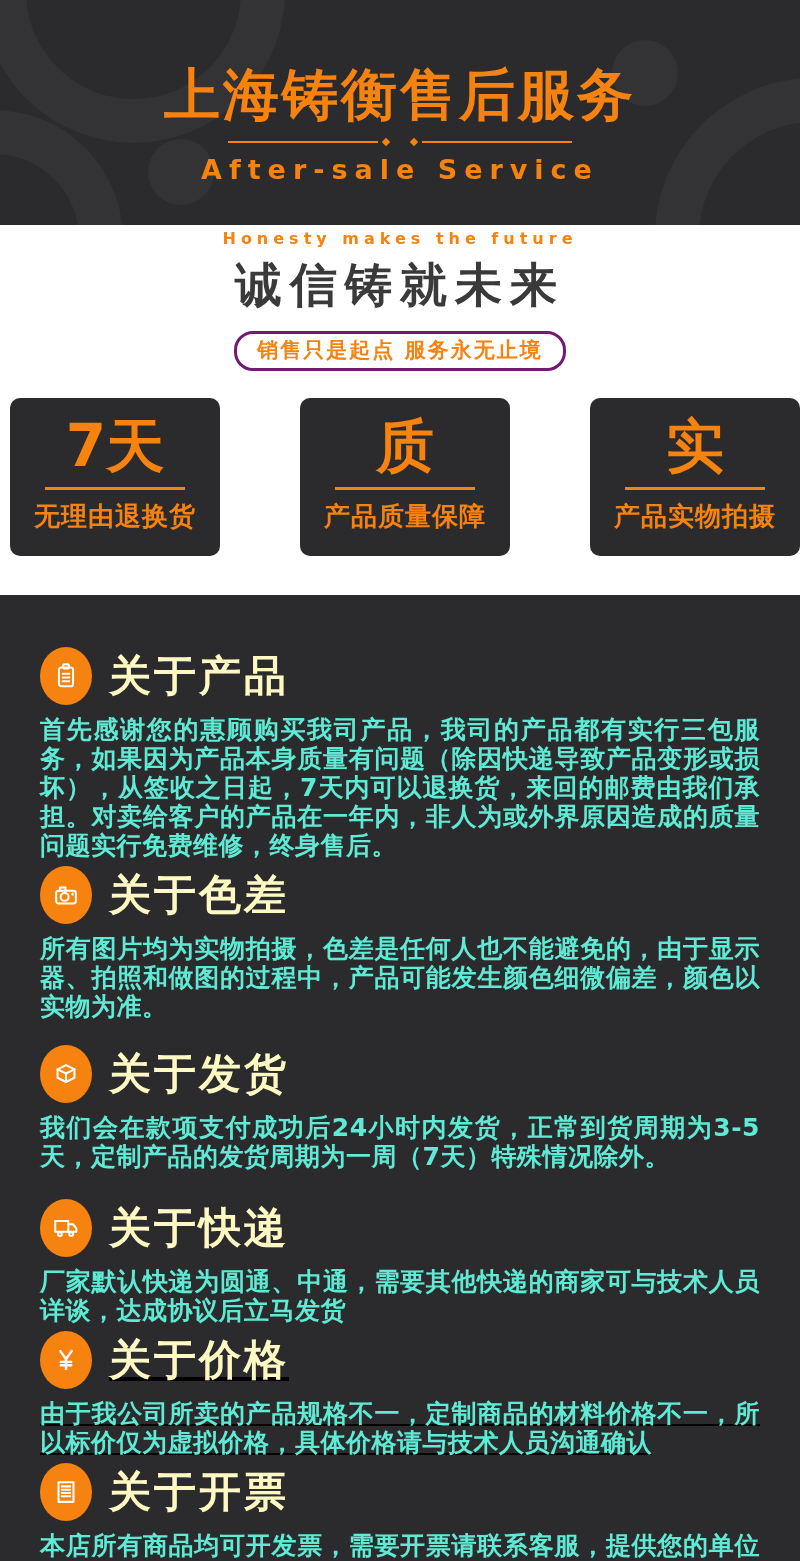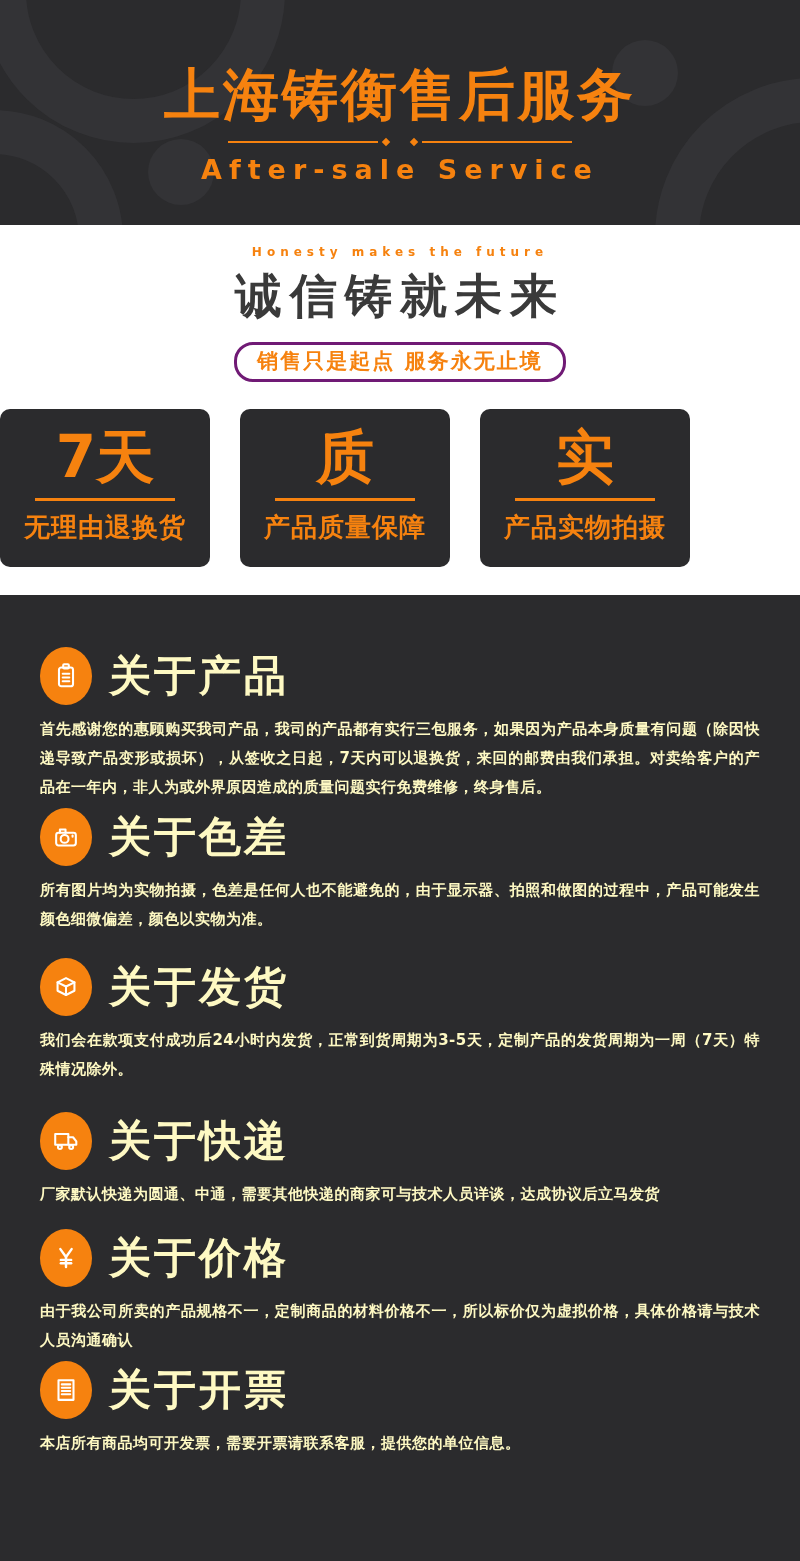--- a/index.html
+++ b/index.html
@@ -31,51 +31,51 @@
     position:relative; margin:13px auto 9px; width:344px;
     display:flex; align-items:center;
   }
   .hero-divider .seg { flex:1; height:2px; background:#F6820F; }
   .hero-divider .dia { width:6px; height:6px; margin:0 5px; background:#F6820F; transform:rotate(45deg); }
   .hero-divider .gap { width:12px; }
   .hero-subtitle { position:relative; font-size:27px; font-weight:bold; letter-spacing:7px; }
 
   
   .promise { height:370px; background:#ffffff; text-align:center; }
-  .tagline { padding-top:20px; color:#F6820F; font-size:12px; font-weight:bold; letter-spacing:5px; }
+  .tagline { padding-top:4px; color:#F6820F; font-size:16px; font-weight:bold; letter-spacing:5px; }
   .promise-title { margin:6px 0 0; color:#3A3A3A; font-size:47px; font-weight:900; letter-spacing:8px; }
   .pill {
     display:inline-block; margin-top:14px; border:3px solid #701a75; border-radius:19px;
     padding:2px 20px 4px; color:#F6820F; font-size:21px; font-weight:bold; letter-spacing:2px;
   }
-  .cards { display:flex; justify-content:flex-start; gap:30px; margin-top:27px; }
+  .cards { display:flex; justify-content:space-between; gap:30px; margin-top:27px;padding-left:10px; }
   .card { width:210px; height:158px; background:#2B2B2D; border-radius:10px; }
   .card-big { margin-top:12px; font-size:58px; font-weight:900; color:#F6820F; line-height:1.25; }
   .card-divider { width:140px; height:3px; background:#F6820F; margin:4px auto 9px; }
   .card-label { font-size:26px; font-weight:bold; color:#F6820F; letter-spacing:1px; }
 
   
   .services {
     background:#2B2B2D; height:966px; box-sizing:border-box;
     padding:52px 40px 0;
   }
   .service-item:nth-of-type(2) { margin-top:6px; }
   .service-item:nth-of-type(3) { margin-top:24px; }
   .service-item:nth-of-type(4) { margin-top:28px; }
-  .service-item:nth-of-type(5) { margin-top:20px; }
+  .service-item:nth-of-type(5) { margin-top:6px;text-decoration:underline; }
   .service-item:nth-of-type(6) { margin-top:6px; }
   .service-head { display:flex; align-items:center; gap:17px; }
   .service-icon {
     width:52px; height:58px; background:#F6820F; border-radius:50%;
     display:flex; align-items:center; justify-content:center; flex:0 0 auto;
   }
   .service-icon svg { display:block; }
   .service-heading { margin:0; color:#fef9c3; font-size:42px; font-weight:900; letter-spacing:3px; }
   .service-body {
-    margin:10px 0 0; color:#fef9c3; font-size:15px; font-weight:bold;
+    margin:10px 0 0; color:#5eead4; font-size:25px; font-weight:bold;
     line-height:29px; letter-spacing:0.5px; text-align:justify;
   }
 </style>
 </head>
 <body>
 
 <div class="page">
 
   <header class="hero">
     <span class="deco ring ring1"></span>

